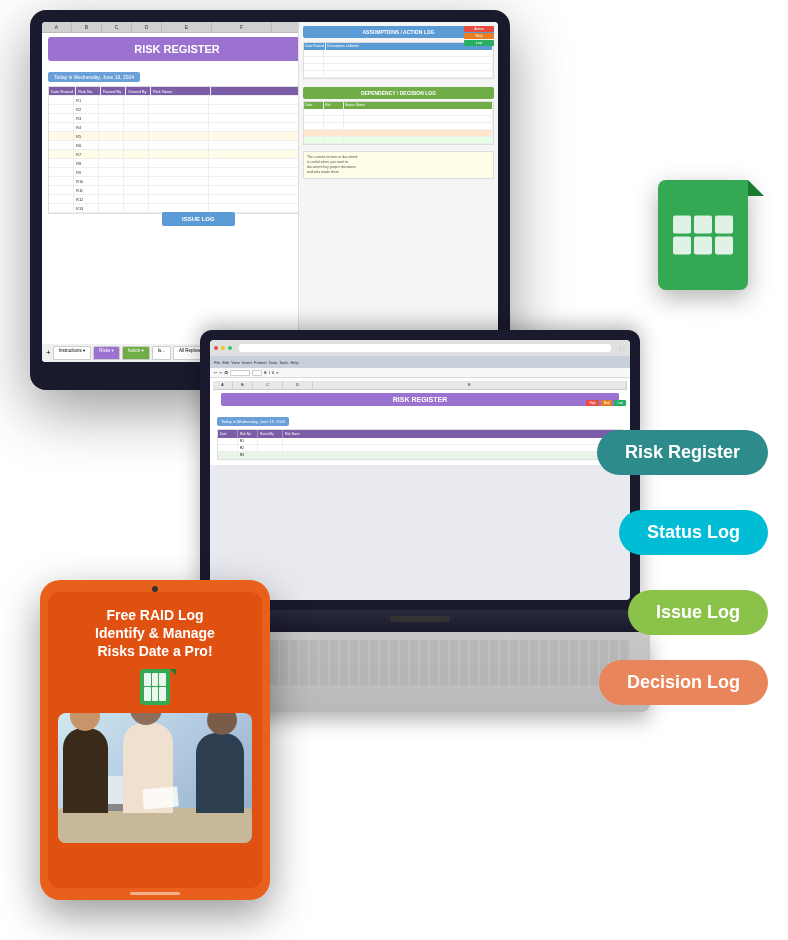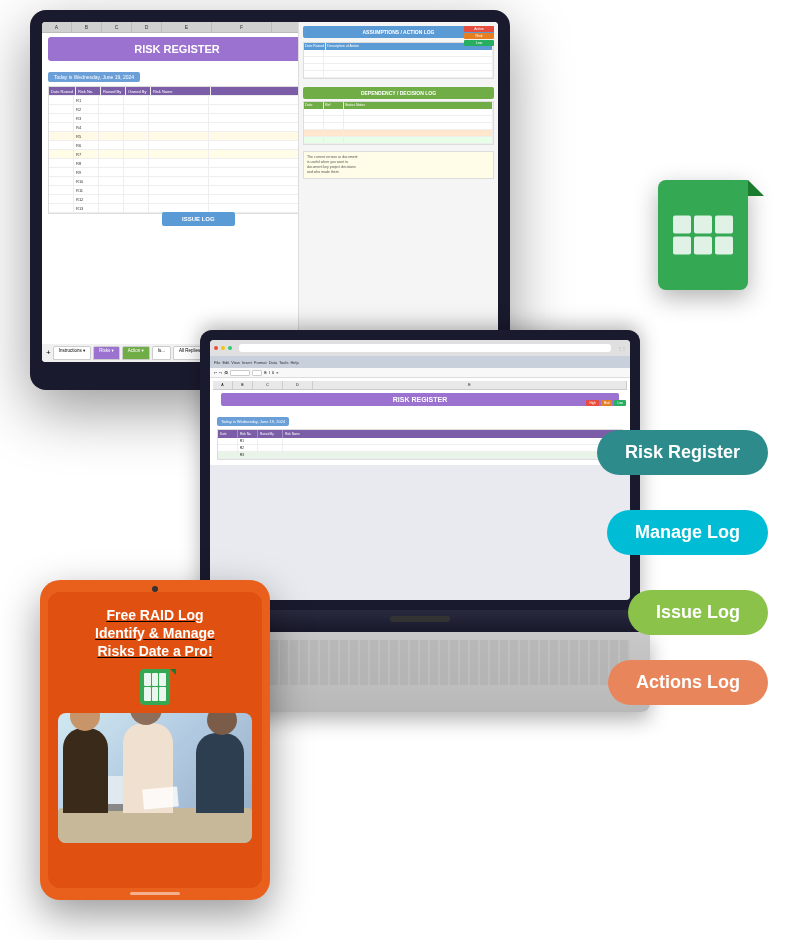--- a/index.html
+++ b/index.html
@@ -397,21 +397,20 @@
       transform: translateX(-50%);
       width: 50px;
       height: 3px;
       background: rgba(255,255,255,0.5);
       border-radius: 2px;
     }
 
     
     .tablet-content {
       padding: 14px 10px 10px;
-      text-decoration: underline;
     }
     .tablet-main-text {
       color: white;
       font-size: 14px;
       font-weight: bold;
       line-height: 1.3;
       text-align: center;
       margin-bottom: 8px;
     }
     .tablet-sheets-logo {
@@ -881,22 +880,22 @@
     </div>
     <div class="tablet-home-bar"></div>
   </div>
 </div>
 
 <div class="feature-badge badge-risk-register">
   <span>Risk Register</span>
 </div>
 
 <div class="feature-badge badge-actions-log">
-  <span>Manage Log</span>
+  <span>Status Log</span>
 </div>
 
 <div class="feature-badge badge-issue-log">
   <span>Issue Log</span>
 </div>
 
 <div class="feature-badge badge-decision-log">
-  <span>Actions Log</span>
+  <span>Decision Log</span>
 </div>
 
 </body></html>

